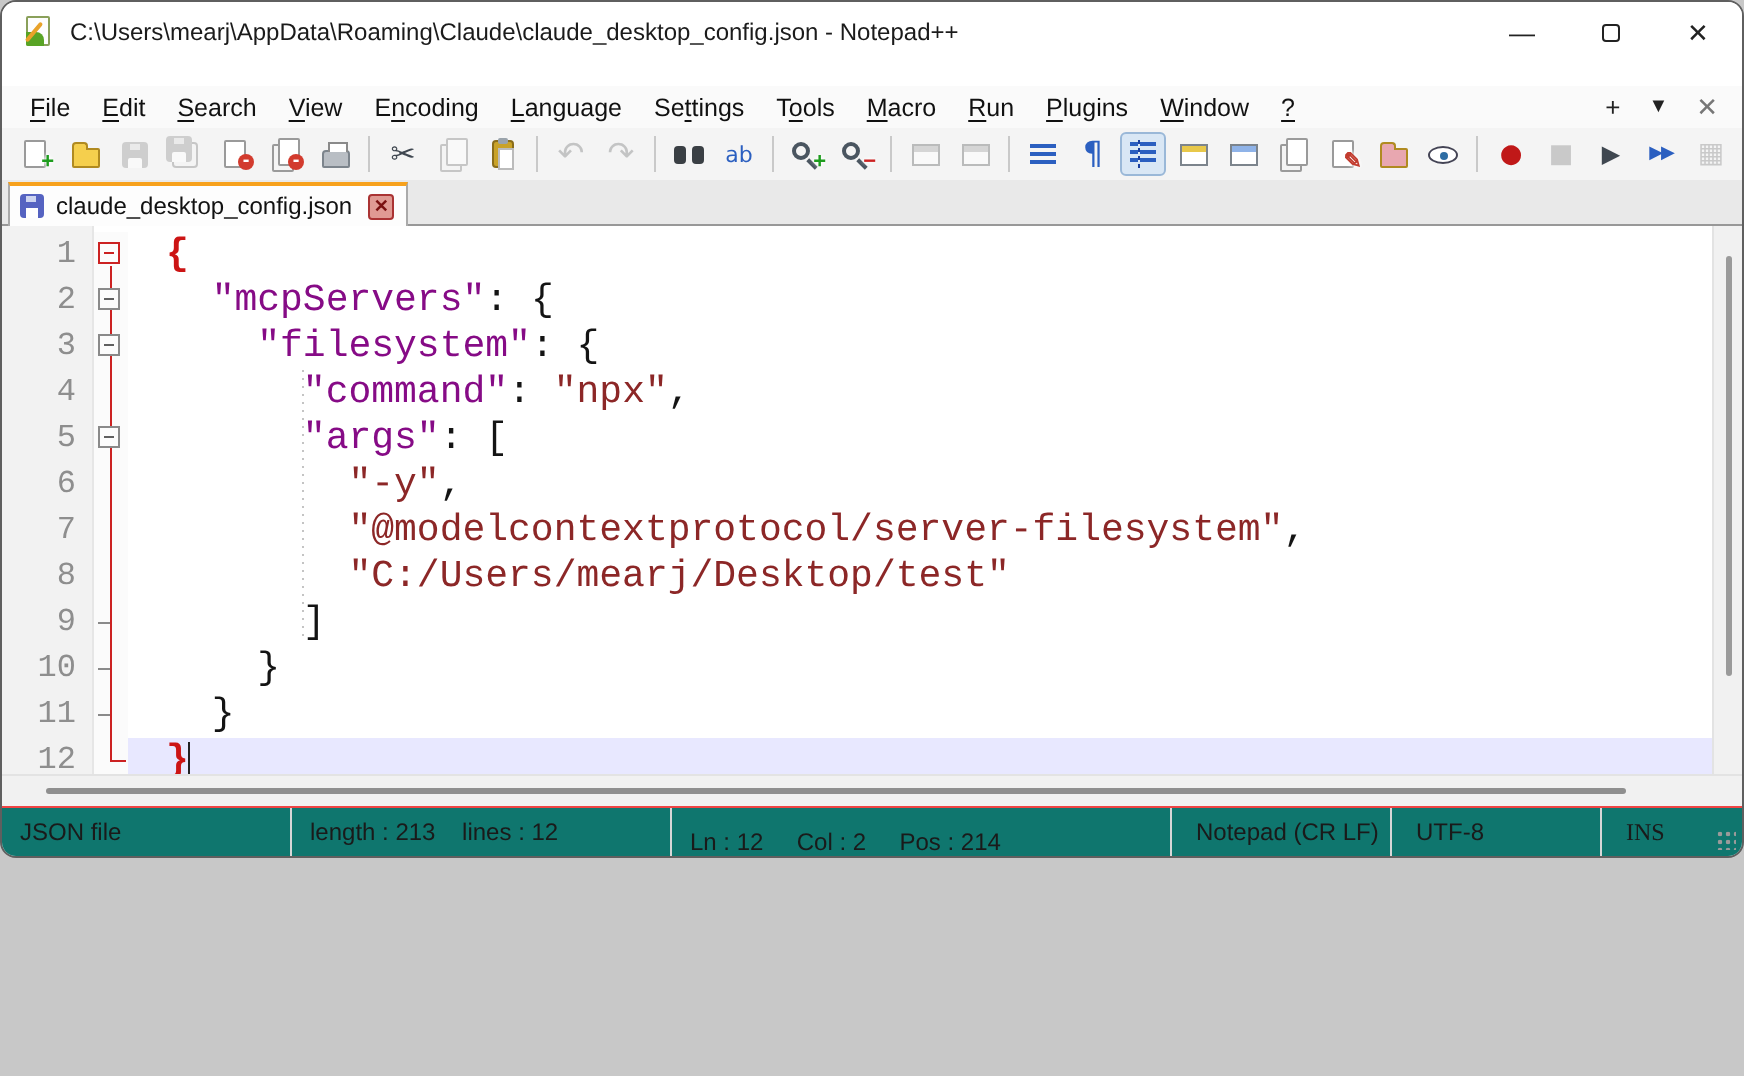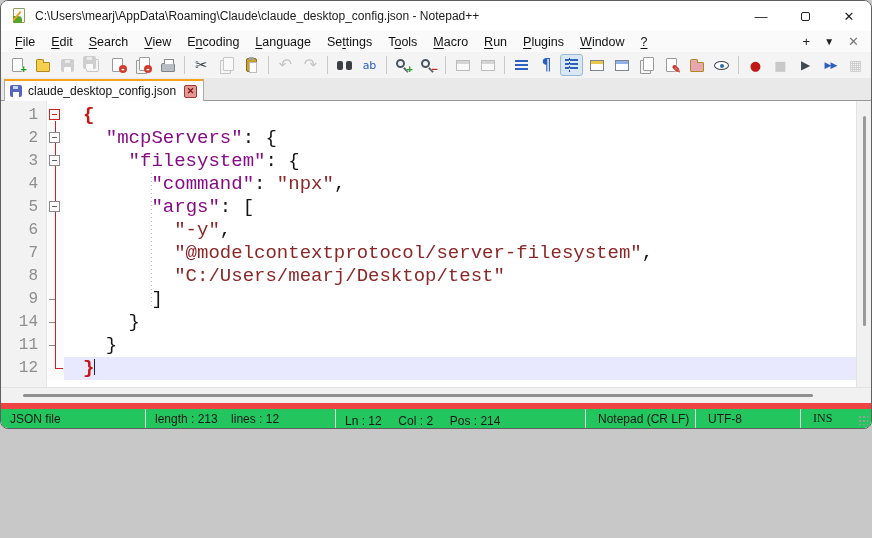--- a/index.html
+++ b/index.html
@@ -12,21 +12,21 @@
   .appicon{width:16px;height:16px;margin:0 8px 0 10px;position:relative;flex:0 0 auto;}
   .appicon .pg{position:absolute;left:2px;top:0;width:12px;height:15px;background:#fdfdfd;border:1px solid #8aa05a;border-radius:1px;}
   .appicon .grn{position:absolute;left:2px;bottom:1px;width:9px;height:7px;background:#58a425;border-radius:0 4px 0 1px;}
   .appicon .pen{position:absolute;left:5px;top:2px;width:2px;height:12px;background:#e8a22a;transform:rotate(40deg);border-radius:1px;}
   .title-text{font-size:12px;color:#1b1b1b;white-space:nowrap;}
   .wctrls{margin-left:auto;display:flex;height:100%;}
   .wbtn{width:44px;height:100%;display:flex;align-items:center;justify-content:center;font-size:13px;color:#222;}
   .wbtn .maxbox{width:9px;height:9px;border:1.2px solid #222;border-radius:2px;}
 
   
-  .menubar{height:21px;background:#fafafa;display:flex;align-items:center;padding-left:6px;flex:0 0 auto;font-size:12.5px;color:#111;}
+  .menubar{height:21px;background:#fafafa;display:flex;align-items:center;padding-left:6px;flex:0 0 auto;font-size:12.5px;color:#111;margin-top:12px;}
   .menu-item{padding:2px 8px;white-space:nowrap;}
   .menu-item u{text-decoration:underline;text-underline-offset:2px;}
   .menu-right{margin-left:auto;display:flex;align-items:center;gap:14px;padding-right:12px;}
   .mrb{font-size:13px;color:#222;line-height:1;}
   .mrb.tri{font-size:10px;}
   .mrb.x{color:#777;font-size:13px;}
 
   
   .toolbar{height:26px;background:#f4f4f4;display:flex;align-items:center;padding-left:4px;flex:0 0 auto;}
   .tsep{width:1px;height:18px;background:#c9c9c9;margin:0 4px;flex:0 0 auto;}
@@ -96,21 +96,21 @@
   .c-o{color:#141414;}
   .c-b{color:var(--brace-match);font-weight:bold;}
   .caret{display:inline-block;width:1px;height:16px;background:#222;vertical-align:-2px;}
   .iguide{position:absolute;left:150px;top:72px;height:136px;width:1px;background:repeating-linear-gradient(#c4c4c4 0 1px,transparent 1px 4px);}
   .vscroll{width:15px;flex:0 0 auto;background:#f1f1f1;border-left:1px solid #e3e3e3;position:relative;}
   .vthumb{position:absolute;left:6px;width:3px;top:15px;height:210px;background:#9a9a9a;border-radius:2px;}
   .hscroll{height:16px;flex:0 0 auto;background:#f1f1f1;border-top:1px solid #e3e3e3;position:relative;}
   .hthumb{position:absolute;top:6px;height:3px;left:22px;width:790px;background:#8f8f8f;border-radius:2px;}
 
   
-  .statusbar{height:25px;flex:0 0 auto;background:#22c55e;border-top:6px solid #ef4444;display:flex;align-items:stretch;font-size:12px;color:#1a1a1a;}
+  .statusbar{height:25px;flex:0 0 auto;background:#0f766e;border-top:1px solid #ef4444;display:flex;align-items:stretch;font-size:12px;color:#1a1a1a;}
   .sbseg{display:flex;align-items:center;padding-left:9px;border-right:1px solid #d6d6d6;white-space:pre;overflow:hidden;}
   .sbseg:nth-child(1){width:145px;}
   .sbseg:nth-child(2){width:190px;}
   .sbseg:nth-child(3){width:250px;align-items:flex-end;}
   .sbseg:nth-child(4){width:110px;padding-left:12px;}
   .sbseg:nth-child(5){width:105px;padding-left:12px;text-align:center;}
   .sbseg:nth-child(6){width:52px;padding-left:12px;border-right:none;font-family:Liberation Serif, serif;}
   .grip{flex:1;position:relative;}
   .grip::after{content:"";position:absolute;right:3px;bottom:3px;width:10px;height:10px;
     background:radial-gradient(circle at 2px 2px,#9a9a9a 1px,transparent 1.3px);background-size:4px 4px;}
@@ -355,21 +355,21 @@
           </div>
           <div class="row">
             <span class="ln">9</span>
             <span class="fold">
               <div class="fv"></div>
               <div class="ft"></div>
             </span>
             <span class="codewrap"><span class="c-p">      </span><span class="c-o">]</span></span>
           </div>
           <div class="row">
-            <span class="ln">14</span>
+            <span class="ln">10</span>
             <span class="fold">
               <div class="fv"></div>
               <div class="ft"></div>
             </span>
             <span class="codewrap"><span class="c-p">    </span><span class="c-o">}</span></span>
           </div>
           <div class="row">
             <span class="ln">11</span>
             <span class="fold">
               <div class="fv"></div>

